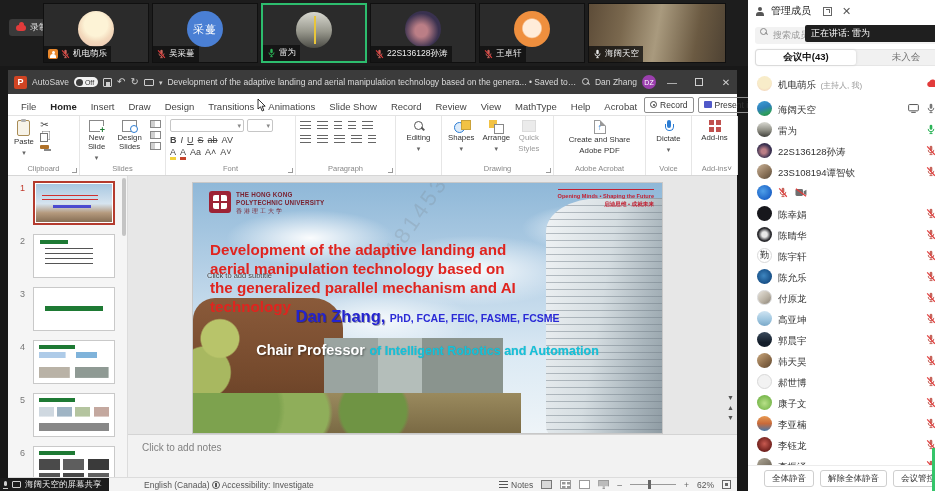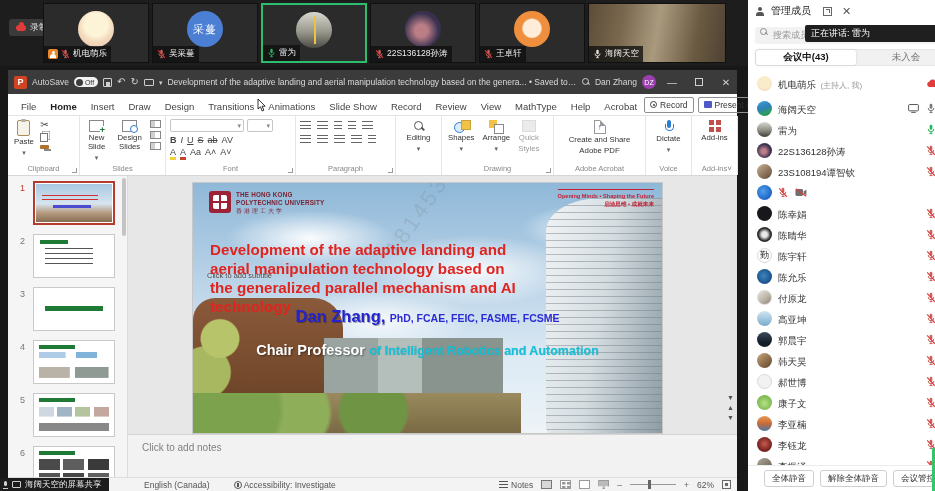--- a/index.html
+++ b/index.html
@@ -215,21 +215,21 @@
   .s-role{position:absolute;left:0;width:100%;top:158px;text-align:center;z-index:3;white-space:nowrap;}
   .s-role .r-white{color:#fff;font-weight:bold;font-size:14.5px;text-shadow:1px 1px 2px rgba(0,0,0,.45);}
   .s-role .r-cyan{color:#14c2da;font-weight:bold;font-size:12.5px;text-shadow:0 0 1px rgba(0,60,70,.3);}
 
   .notes-pane{position:absolute;left:120px;top:258px;width:609px;height:43px;background:#f2f2f2;border-top:1px solid #d4d4d4;}
   .notes-ph{font-size:10px;color:#808080;padding:7px 0 0 14px;}
   .vscroll{position:absolute;right:3px;top:218px;display:flex;flex-direction:column;gap:3px;color:#555;font-size:7px;line-height:1;align-items:center;}
 
   .ppt-status{position:absolute;left:0;bottom:0;width:729px;height:14px;background:#f3f3f3;border-top:1px solid #dcdcdc;
               display:flex;align-items:center;font-size:8.5px;color:#555;}
-  .st-left{display:flex;gap:24px;margin-left:136px;align-items:center;}
+  .st-left{display:flex;gap:2px;margin-left:136px;align-items:center;}
   .acc-ic{width:8px;height:8px;border:1px solid #555;border-radius:50%;position:relative;display:inline-block;vertical-align:-1px;margin-right:2px;}
   .acc-ic::after{content:"";position:absolute;left:2.6px;top:1.5px;width:1.6px;height:4px;background:#555;}
   .st-right{margin-left:auto;display:flex;align-items:center;gap:8px;padding-right:6px;}
   .notes-ic{width:9px;height:7px;background:repeating-linear-gradient(180deg,#555 0 1px,transparent 1px 3px);}
   .vb{width:11px;height:9px;border:1px solid #9a9a9a;background:#fff;display:inline-block;}
   .vb.sel{background:#d8d8d8;border-color:#777;}
   .vb.grid{background:linear-gradient(#999,#999) 1px 1px/3.5px 2.5px no-repeat,linear-gradient(#999,#999) 6px 1px/3.5px 2.5px no-repeat,
            linear-gradient(#999,#999) 1px 5px/3.5px 2.5px no-repeat,linear-gradient(#999,#999) 6px 5px/3.5px 2.5px no-repeat,#fff;}
   .vb.show{clip-path:polygon(0 0,100% 0,100% 70%,60% 70%,60% 100%,40% 100%,40% 70%,0 70%);background:#bbb;}
   .zoom-track{width:46px;height:1px;background:#9a9a9a;position:relative;display:inline-block;}

